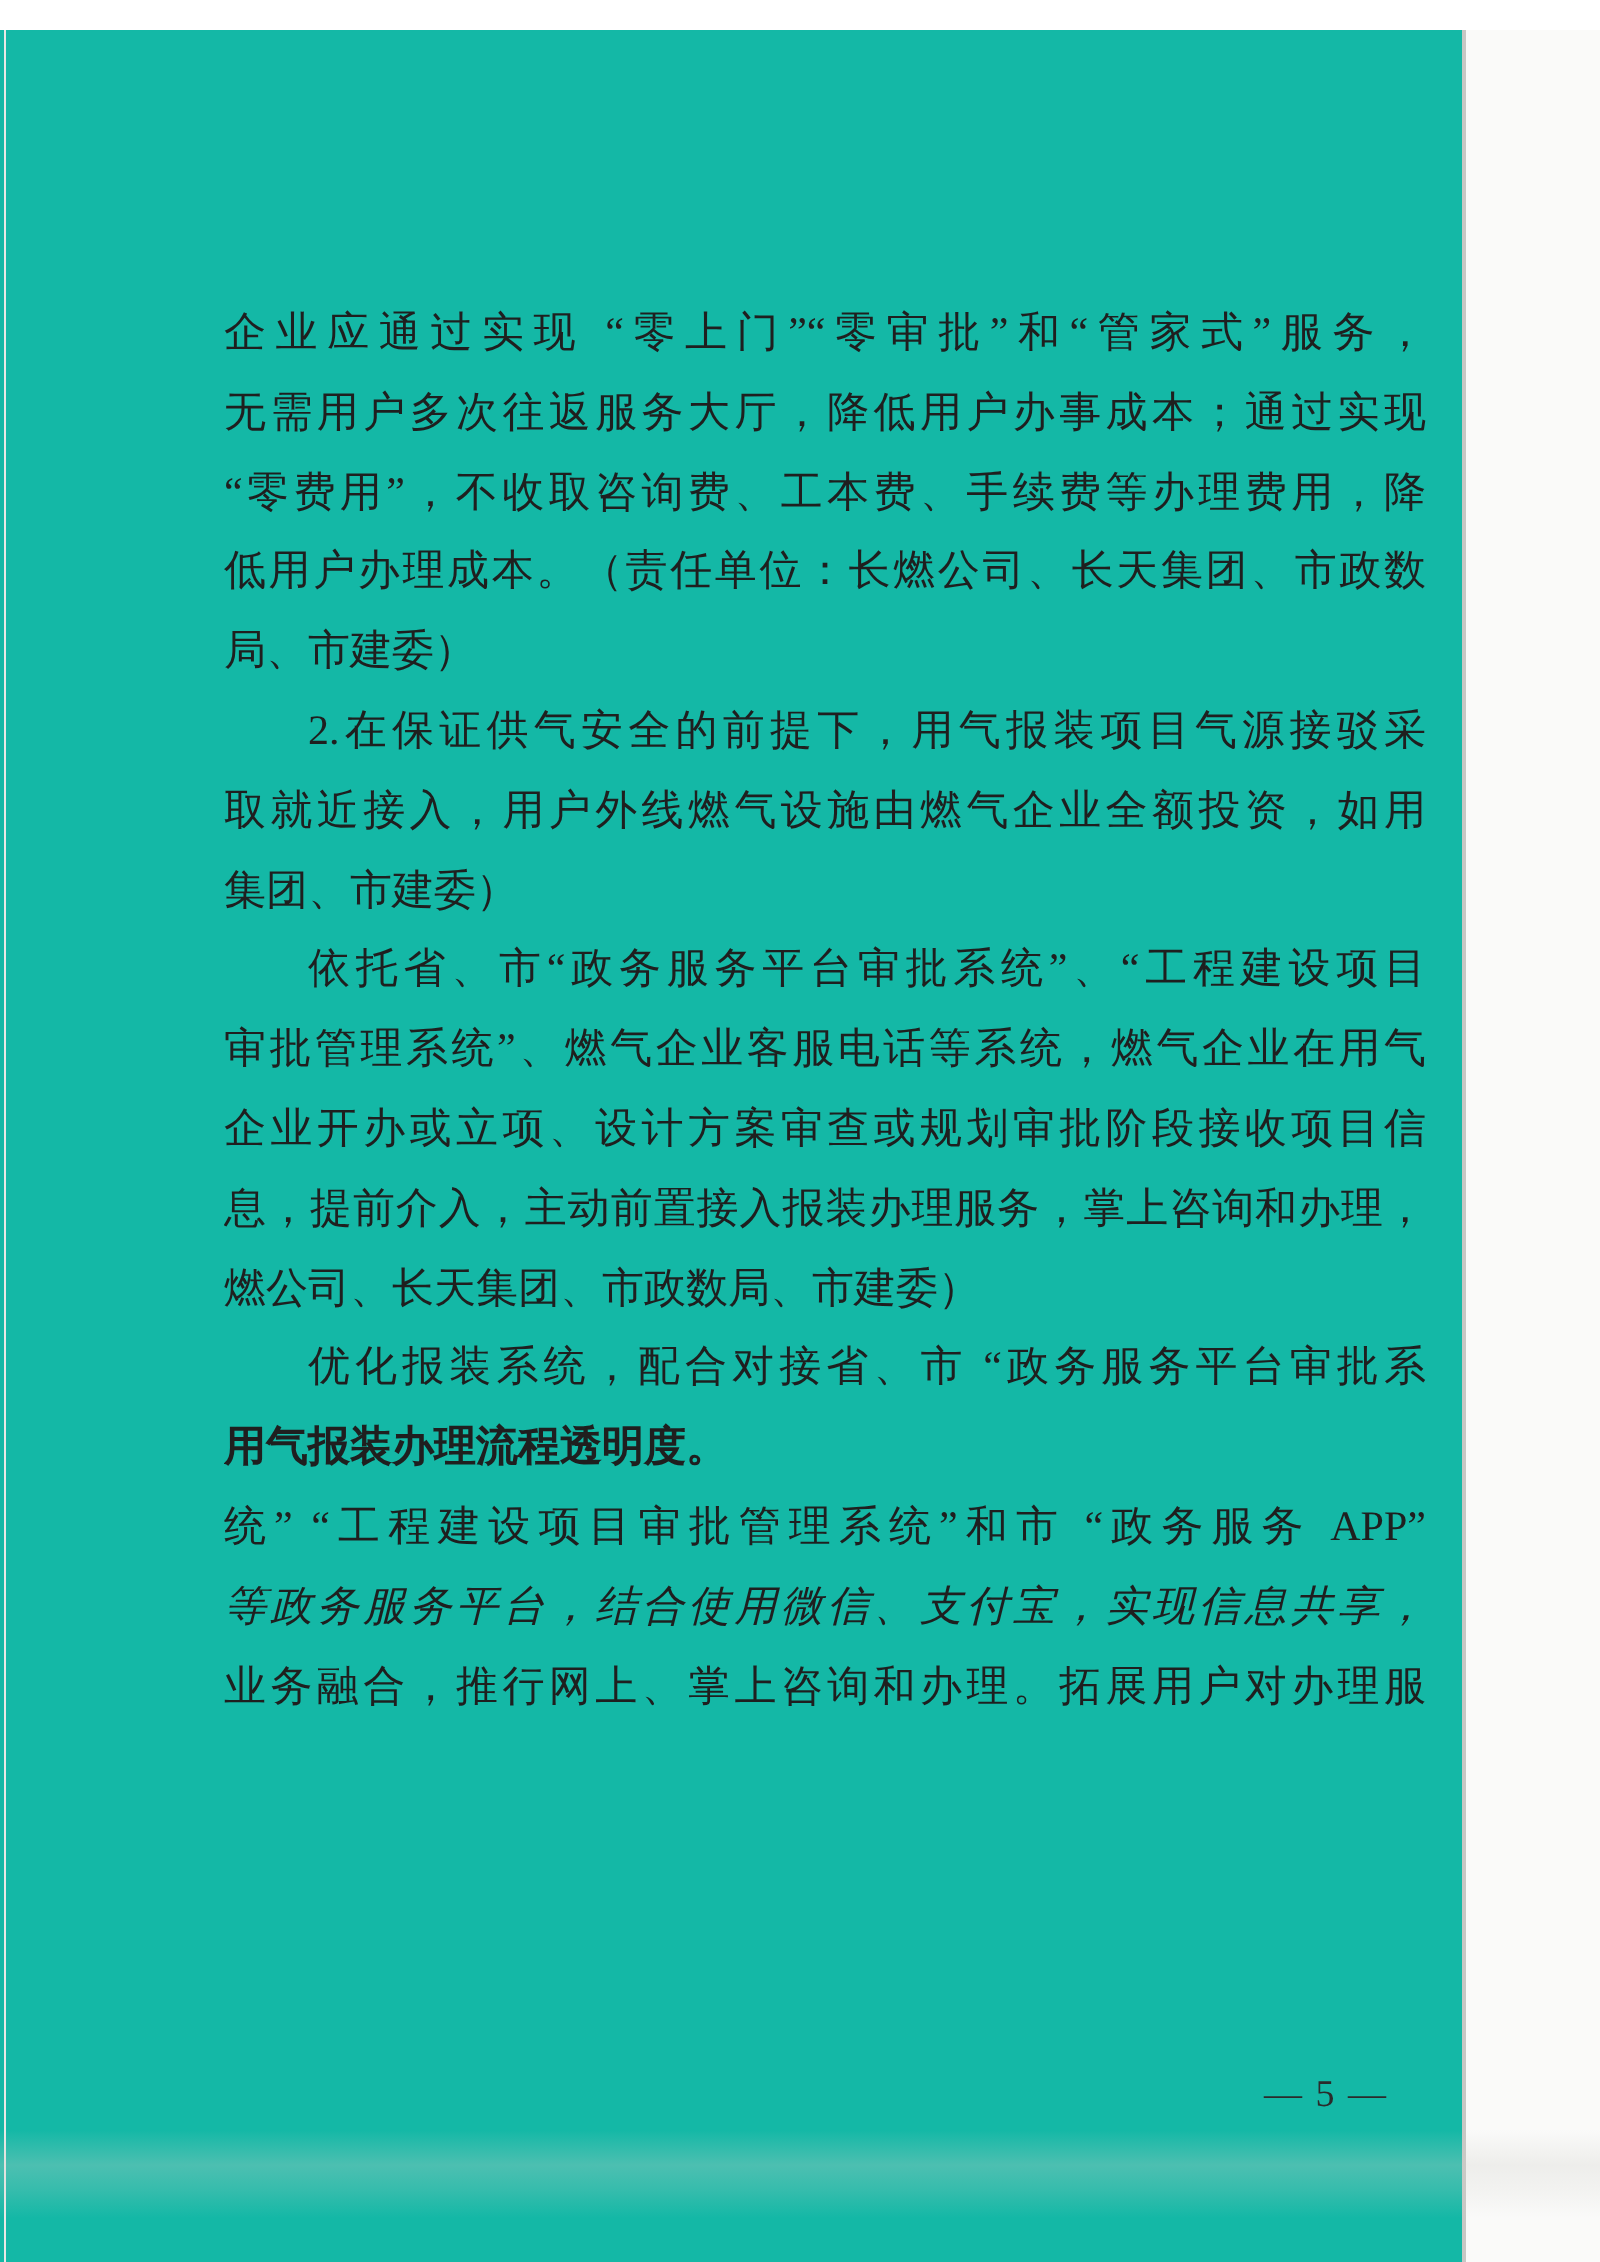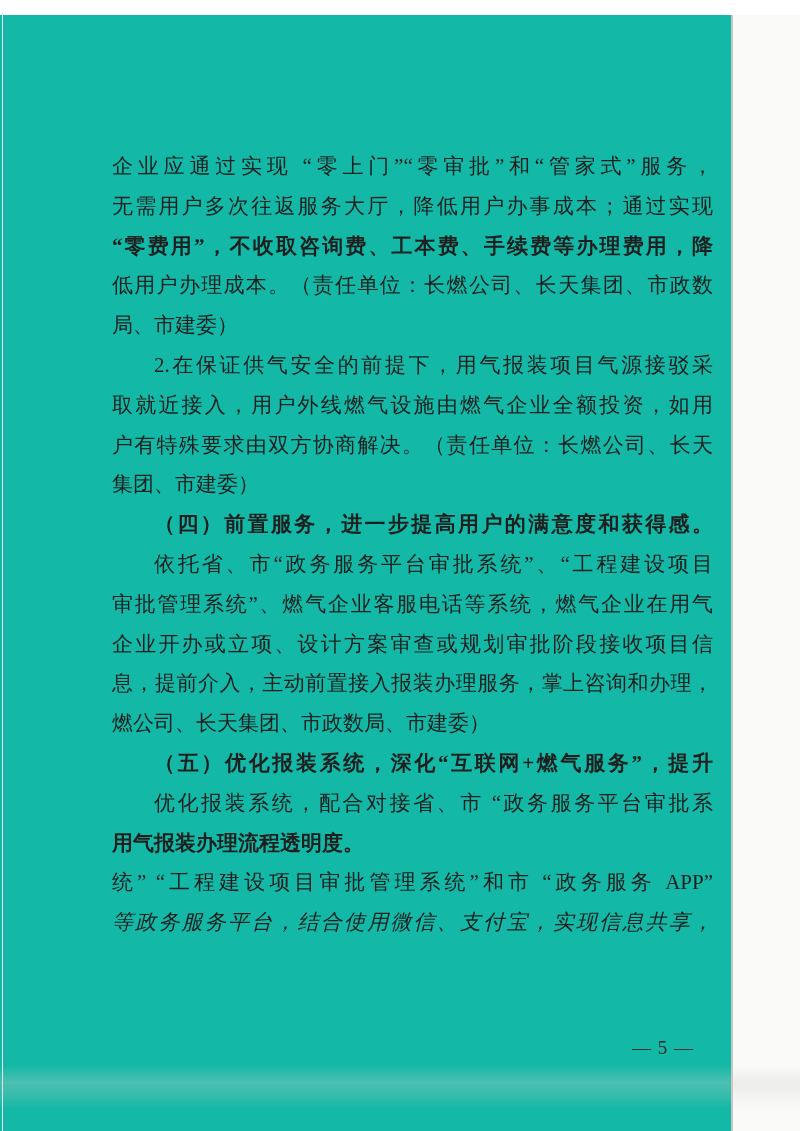--- a/index.html
+++ b/index.html
@@ -71,33 +71,31 @@
 <body>
 
 <div class="page" style="background: #14b8a6; margin-top: 15px;">
   <div class="scan-right-strip"></div>
   <div class="scan-edge-line" style="background: rgb(199, 199, 196);"></div>
   <div class="scan-left-line"></div>
   <div class="scan-bottom-shadow"></div>
   <main class="text-block">
       <div class="line" style="color: rgb(31, 31, 31);">企业应通过实现 “零上门”“零审批”和“管家式”服务，</div>
       <div class="line" style="color: rgb(31, 31, 31);">无需用户多次往返服务大厅，降低用户办事成本；通过实现</div>
-      <div class="line" style="color: rgb(31, 31, 31); font-weight: bold;">“零费用”，不收取咨询费、工本费、手续费等办理费用，降</div>
+      <div class="line" style="color: rgb(31, 31, 31);">“零费用”，不收取咨询费、工本费、手续费等办理费用，降</div>
       <div class="line" style="color: rgb(31, 31, 31);">低用户办理成本。（责任单位：长燃公司、长天集团、市政数</div>
       <div class="line end" style="color: rgb(31, 31, 31);">局、市建委）</div>
       <div class="line indent" style="color: rgb(31, 31, 31);">2.在保证供气安全的前提下，用气报装项目气源接驳采</div>
       <div class="line" style="color: rgb(31, 31, 31);">取就近接入，用户外线燃气设施由燃气企业全额投资，如用</div>
-      <div class="line" style="color: rgb(31, 31, 31);">户有特殊要求由双方协商解决。（责任单位：长燃公司、长天</div>
       <div class="line end" style="color: rgb(31, 31, 31);">集团、市建委）</div>
-      <div class="line indent bold" style="color: rgb(31, 31, 31);">（四）前置服务，进一步提高用户的满意度和获得感。</div>
       <div class="line indent" style="color: rgb(31, 31, 31);">依托省、市“政务服务平台审批系统”、“工程建设项目</div>
       <div class="line" style="color: rgb(31, 31, 31);">审批管理系统”、燃气企业客服电话等系统，燃气企业在用气</div>
       <div class="line" style="color: rgb(31, 31, 31);">企业开办或立项、设计方案审查或规划审批阶段接收项目信</div>
       <div class="line" style="color: rgb(31, 31, 31);">息，提前介入，主动前置接入报装办理服务，掌上咨询和办理，</div>
       <div class="line end" style="color: rgb(31, 31, 31);">燃公司、长天集团、市政数局、市建委）</div>
-      <div class="line indent bold" style="color: rgb(31, 31, 31);">（五）优化报装系统，深化“互联网+燃气服务”，提升</div>
       <div class="line indent" style="color: rgb(31, 31, 31);">优化报装系统，配合对接省、市 “政务服务平台审批系</div>
       <div class="line bold end" style="color: rgb(31, 31, 31);">用气报装办理流程透明度。</div>
       <div class="line" style="color: rgb(31, 31, 31);">统” “工程建设项目审批管理系统”和市 “政务服务 APP”</div>
       <div class="line" style="color: rgb(31, 31, 31); font-style: italic;">等政务服务平台，结合使用微信、支付宝，实现信息共享，</div>
+      <div class="line" style="color: rgb(31, 31, 31);">业务融合，推行网上、掌上咨询和办理。拓展用户对办理服</div>
     </main>
   <div class="page-number">— 5 —</div>
 </div>
 
 </body></html>

